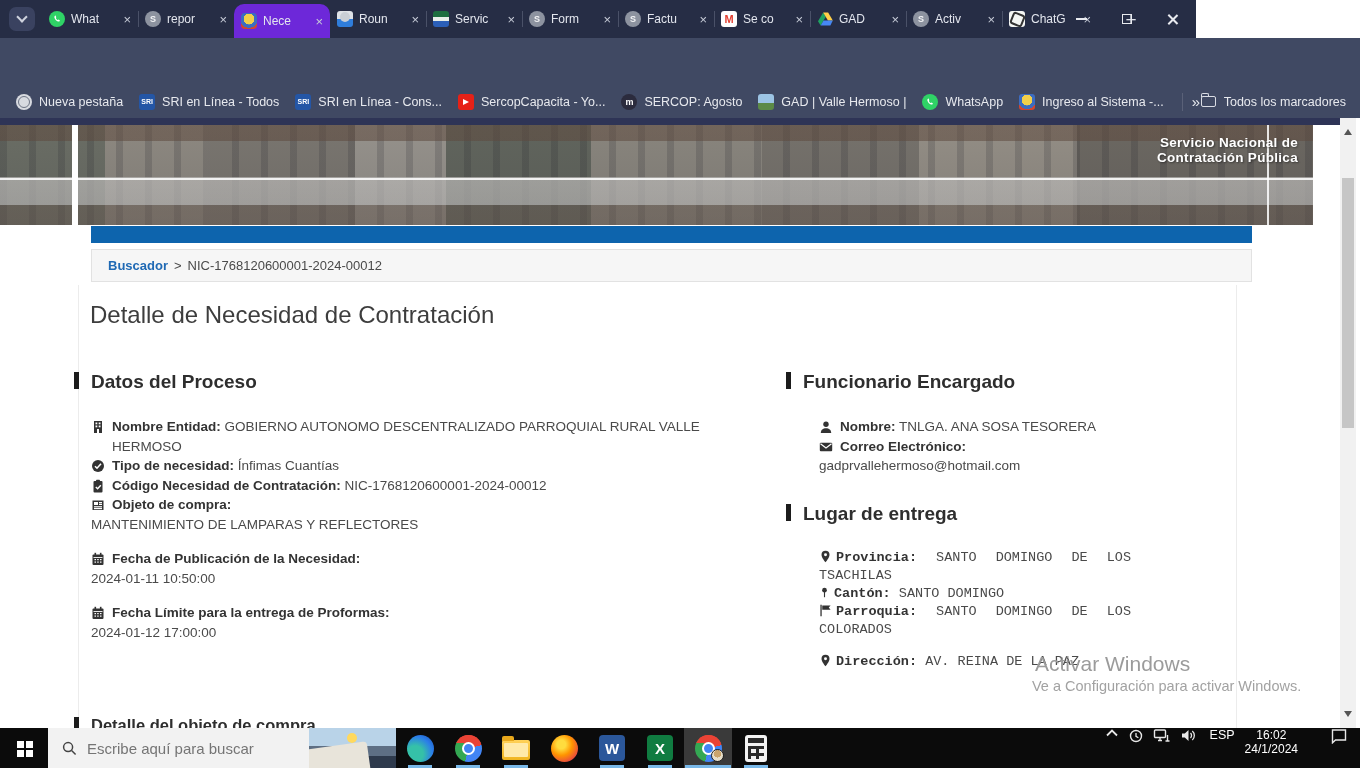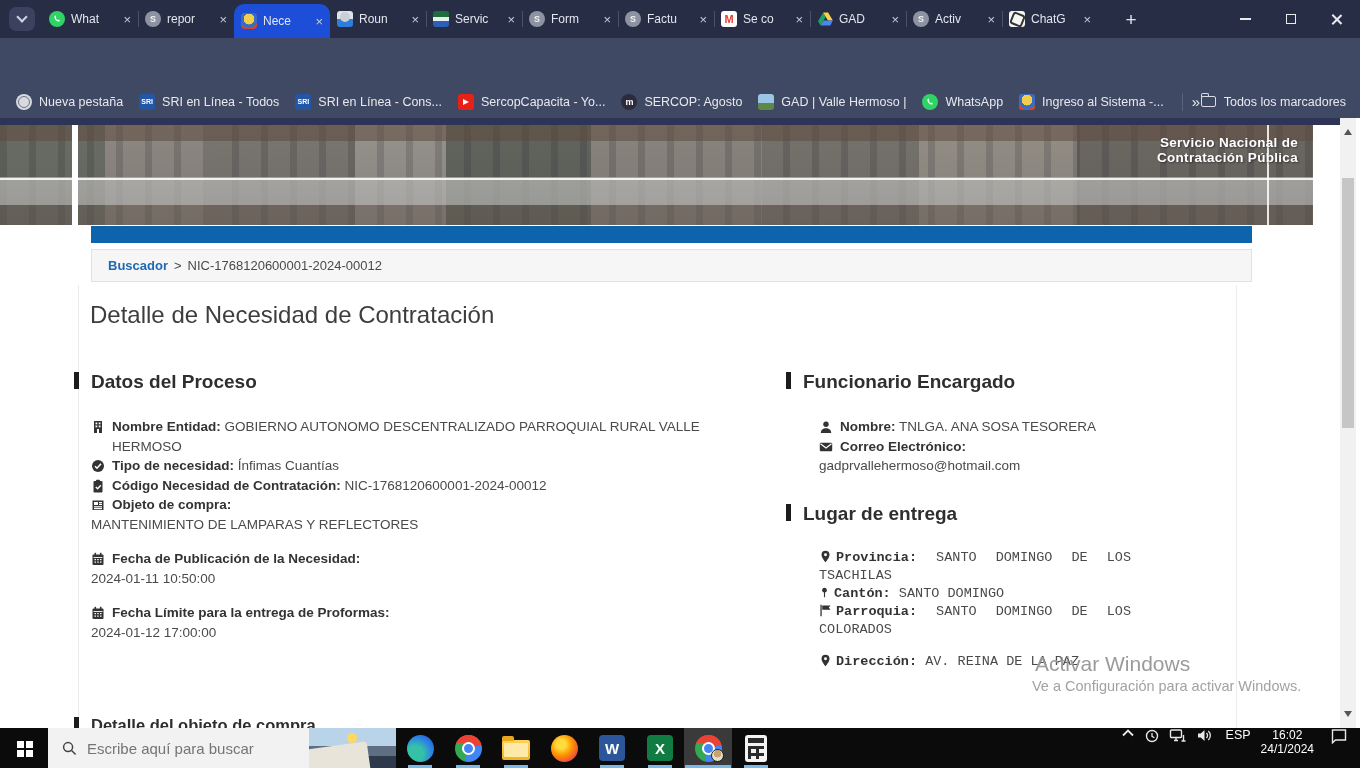--- a/index.html
+++ b/index.html
@@ -1,26 +1,26 @@
 <!DOCTYPE html>
 <html><head>
 <meta charset="utf-8">
 <style>
   * { margin:0; padding:0; box-sizing:border-box; }
   html,body { width:1360px; height:768px; overflow:hidden; }
   body { font-family:"Liberation Sans", sans-serif; background:#fff; position:relative; }
 
   
-  .tabstrip { position:absolute; left:0; top:0; width:1360px; height:38px; background:#262d45;padding-left:24px; }
+  .tabstrip { position:absolute; left:0; top:0; width:1196px; height:38px; background:#262d45;padding-left:24px; }
   .tab-search { position:absolute; left:9px; top:7px; width:26px; height:24px; border-radius:7px; background:#3a4260; display:flex; align-items:center; justify-content:center; }
   .chev { width:8px; height:8px; border-right:2px solid #cfd3de; border-bottom:2px solid #cfd3de; transform:rotate(45deg); margin-top:-4px; }
   .tabs { position:absolute; left:42px; top:0; height:38px; display:flex; }
   .tab { width:96px; height:38px; display:flex; align-items:center; padding:0 7px; gap:6px; position:relative; }
   .tab + .tab::before { content:""; position:absolute; left:0; top:11px; height:16px; width:1px; background:#4a5168; }
-  .tab.active { background:#1d4ed8; border-radius:10px 10px 0 0; margin-top:4px; height:34px; }
+  .tab.active { background:#6d28d9; border-radius:10px 10px 0 0; margin-top:4px; height:34px; }
   .tab.active::before, .tab.active + .tab::before { display:none; }
   .tab-label { flex:1; overflow:hidden; white-space:nowrap; color:#e3e6ee; font-size:12px; }
   .tab-close { color:#c7ccd8; font-size:13px; line-height:13px; }
   .fav { width:16px; height:16px; flex:0 0 16px; border-radius:50%; position:relative; font-size:8px; display:flex; align-items:center; justify-content:center; }
   .fav-wa { background:#2fd366; }
   .fav-globe { background:#8d93a0; color:#f2f3f5; font-weight:bold; font-size:9px; }
   .fav-crest { border-radius:4px; background:radial-gradient(circle at 50% 38%, #f2cf4b 0 42%, #3c6cc0 43% 68%, #cf4631 69% 100%); }
   .fav-round { border-radius:3px; background:linear-gradient(180deg,#dfe3e8 0 52%, #2f7ddb 52% 100%); }
   .fav-round::after { content:""; position:absolute; top:1px; left:3px; width:10px; height:10px; border-radius:50%; background:#c9cfd6; }
   .fav-site { border-radius:3px; background:linear-gradient(180deg,#1d6e3f 0 38%, #e8efe9 38% 62%, #2b5fb8 62% 100%); }
@@ -140,21 +140,21 @@
   .ic-excel { width:26px; height:26px; border-radius:4px; background:#107c41; color:#fff; font-weight:bold; font-size:15px; display:flex; align-items:center; justify-content:center; }
   .profile-cell { background:#3a3a3a; }
   .mini-avatar { position:absolute; right:8px; bottom:6px; width:13px; height:13px; border-radius:50%; background:radial-gradient(circle at 50% 35%, #caa46c 0 40%, #e5ddc8 42% 100%); border:1px solid #222; }
   .ic-calc { width:22px; height:27px; border-radius:3px; background:#f4f4f4; position:relative; }
   .ic-calc::before { content:""; position:absolute; left:3px; top:3px; right:3px; height:5px; background:#2b2b2b; }
   .ic-calc::after { content:""; position:absolute; left:3px; top:11px; right:3px; bottom:3px;
      background-image:repeating-linear-gradient(90deg,#2b2b2b 0 3px, transparent 3px 8px), repeating-linear-gradient(#2b2b2b 0 3px, transparent 3px 7px); }
   .tray { position:absolute; right:0; top:0; height:40px; display:flex; align-items:flex-start; }
   .trayico { margin-right:9px; display:flex; align-items:center; justify-content:center; }
   .esp { color:#fff; font-size:12.5px; margin:0 10px 0 4px; }
-  .clockblock { color:#fff; font-size:12px; text-align:center; line-height:14px; margin-right:16px; }
+  .clockblock { color:#fff; font-size:12px; text-align:center; line-height:14px; margin-right:32px; }
   .notif { margin-right:12px; }
 </style>
 </head>
 <body>
 
 <div class="tabstrip">
   <div class="tab-search">
       <span class="chev"></span>
     </div>
   <div class="tabs">

